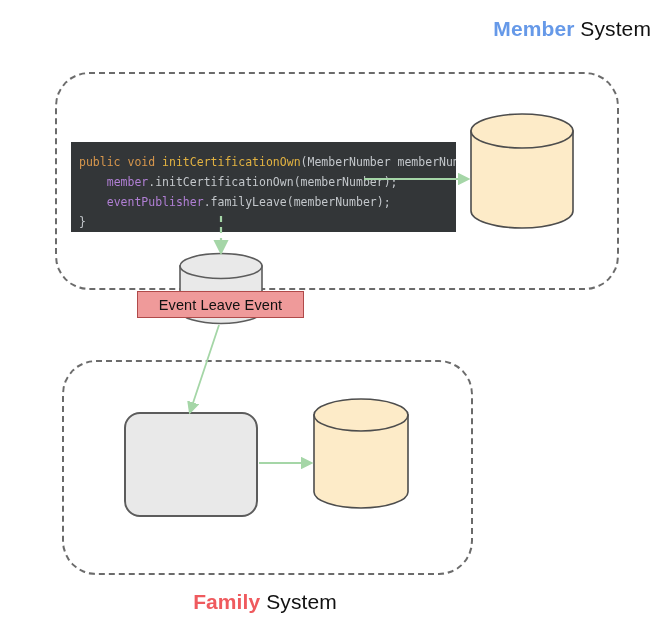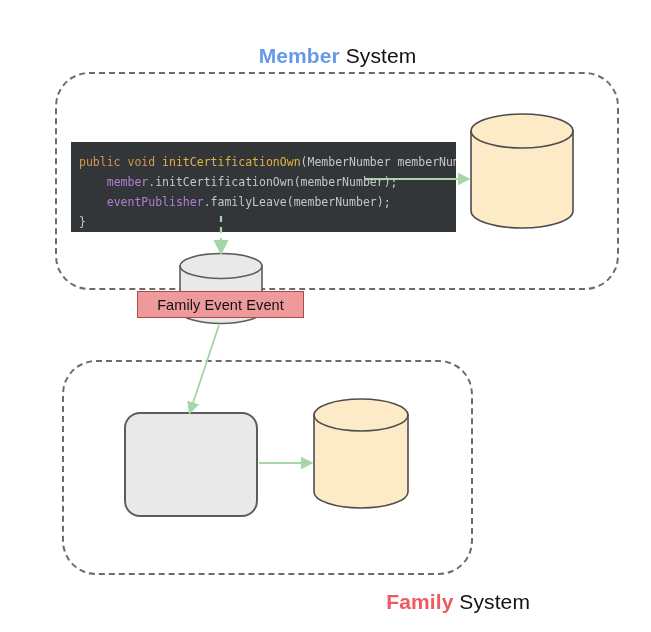--- a/index.html
+++ b/index.html
@@ -28,30 +28,30 @@
     position: absolute;
     font-size: 21px;
     font-weight: 700;
     letter-spacing: 0.1px;
     white-space: nowrap;
     color: #111111;
   }
   .sys-title .accent { font-weight: 700; }
   #member-title {
     left: 0; right: 0;
-    top: 44px;
-    text-align: center;
+    top: 17px;
+    text-align: right;
     padding-left: 24px;
   }
   #member-title .accent { color: #6699e8; }
   #family-title {
     left: 0;
     width: 530px;
     top: 590px;
-    text-align: right;
+    text-align: center;
   }
   #family-title .accent { color: #ef5a5e; }
   .sys-title .plain { font-weight: 400; color: #111111; }
 
   
   .boundary {
     position: absolute;
     border: 2px dashed #6b6b6b;
     border-radius: 34px;
     background: transparent;
@@ -161,21 +161,21 @@
   </div>
 
   <div class="cyl" style="left:179px; top:253px;">
     <svg width="84" height="72" viewBox="0 0 84 72">
       <path d="M1,13 L1,58 A41,12.5 0 0 0 83,58 L83,13 Z" fill="#e9e9e9" stroke="#5c5c5c" stroke-width="1.6"></path>
       <ellipse cx="42" cy="13" rx="41" ry="12.5" fill="#e9e9e9" stroke="#5c5c5c" stroke-width="1.6"></ellipse>
     </svg>
   </div>
 
   <div id="event-label">
-      <span>Family Event Event</span>
+      <span>Event Leave Event</span>
     </div>
 
   <div id="family-process"></div>
 
   <div class="cyl" style="left:313px; top:398px;">
     <svg width="96" height="112" viewBox="0 0 96 112">
       <path d="M1,17 L1,94 A47,16 0 0 0 95,94 L95,17 Z" fill="#fdebc8" stroke="#4d4d4d" stroke-width="1.6"></path>
       <ellipse cx="48" cy="17" rx="47" ry="16" fill="#fdebc8" stroke="#4d4d4d" stroke-width="1.6"></ellipse>
     </svg>
   </div>

